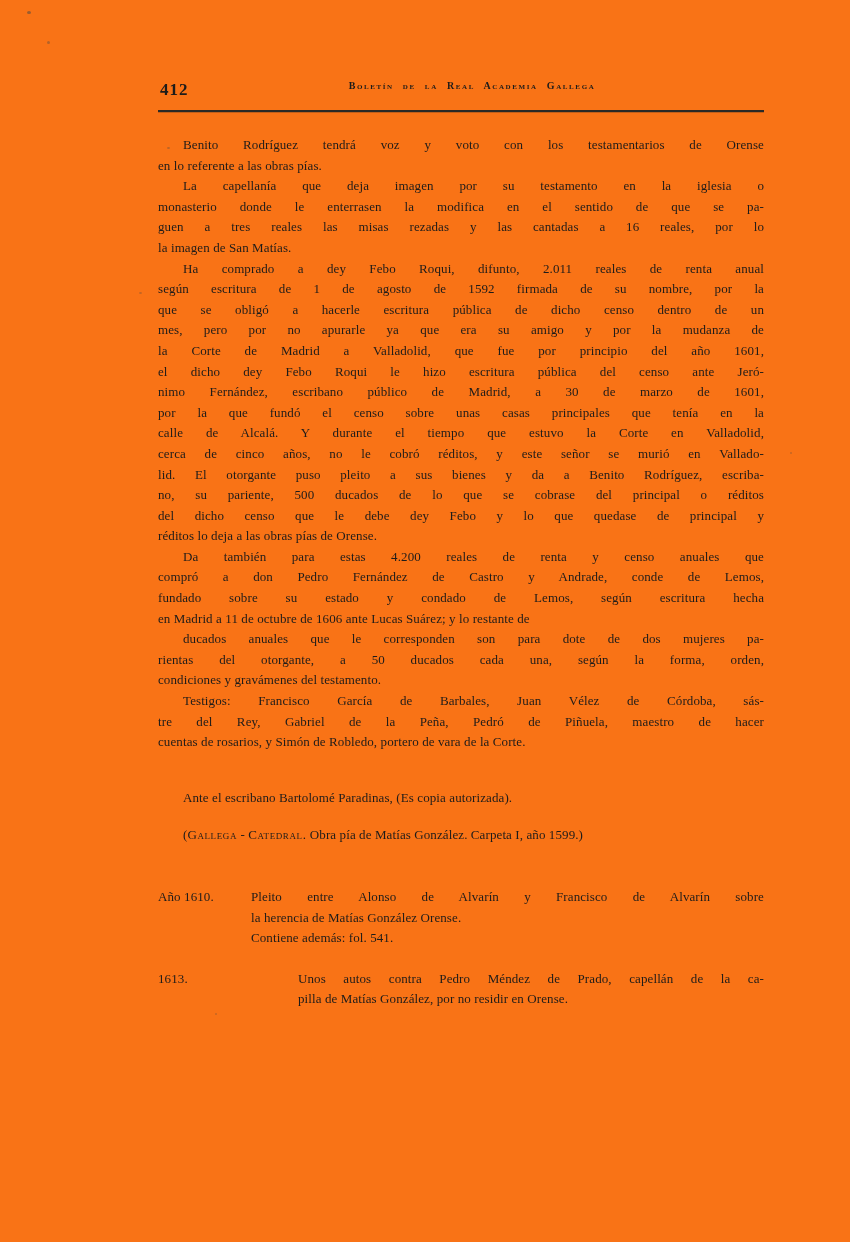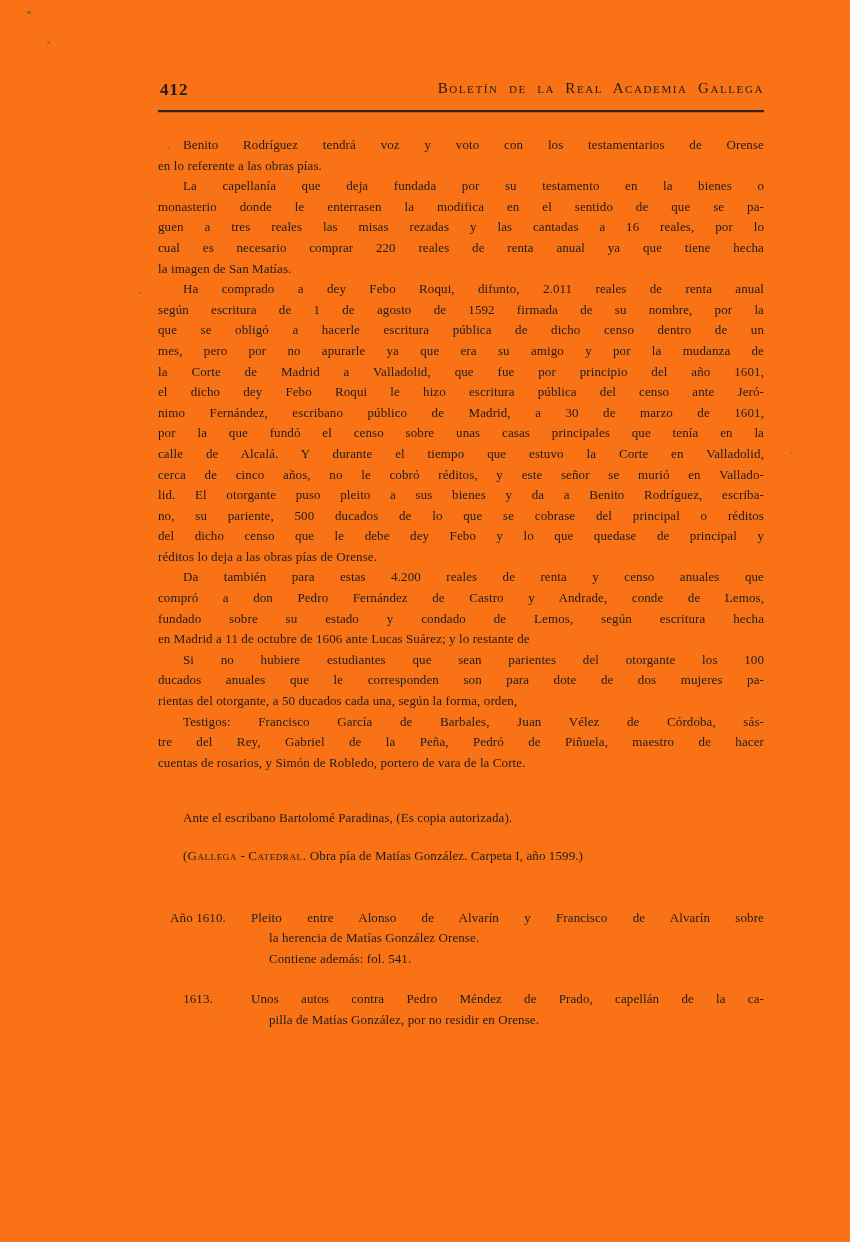--- a/index.html
+++ b/index.html
@@ -16,60 +16,60 @@
     position:absolute;
     left:158px; top:78px;
     width:606px;
   }
   .running-header { position:relative; height:28px; }
   .page-number {
     position:absolute; left:2px; top:2px;
     font-weight:bold; font-size:17px; letter-spacing:1px;
   }
   .journal-title {
-    text-align:right;
+    text-align:center;
     padding-left:22px;
     padding-top:2px;
     font-variant:small-caps;
-    font-weight:normal;
-    font-size:15px;
+    font-weight:bold;
+    font-size:10px;
     letter-spacing:1.6px;
     word-spacing:5px;
   }
   .header-rule {
     border:0;
     border-top:2px solid #2b2926;
     margin:4px 0 0 0;
     box-shadow:0 1px 0 rgba(40,38,35,.25);
   }
   .body-block {
     margin-top:23px;
     font-size:13px;
     line-height:20.6px;
     letter-spacing:0.1px;
   }
   .tline { text-align:justify; text-align-last:justify; }
   .para > .tline:first-child { text-indent:25px; }
   .para > .tline:last-child { text-align-last:left; }
-  .entry-para > .tline:last-child { text-align-last:left;margin-left:18px; }
+  .entry-para > .tline:last-child { text-align-last:left; }
   .closing {
     margin-top:35px;
     text-indent:25px;
   }
   .citation {
     margin-top:17px;
     text-indent:25px;
   }
   .sc { font-variant:small-caps; letter-spacing:0.6px; }
   .entries { margin-top:41px; }
   .entry { display:flex; }
-  .entry + .entry { margin-top:20px; }
+  .entry + .entry { margin-top:20px;gap:47px; }
   .entry-label {
     flex:none; width:80px;
-    text-align:center;
+    text-align:left;
     white-space:nowrap;
   }
   .entry-body { flex:1; margin-left:13px; }
   .speck { position:absolute; background:#4a4a46; border-radius:50%; }
 </style>
 </head>
 <body>
 
 <div class="page">
 
@@ -89,24 +89,23 @@
 
     <hr class="header-rule">
 
     <div class="body-block">
 
       <div class="para">
           <div class="tline">Benito Rodríguez tendrá voz y voto con los testamentarios de Orense</div>
           <div class="tline">en lo referente a las obras pías.</div>
         </div>
       <div class="para">
-          <div class="tline">La capellanía que deja fundada por su testamento en la bienes o</div>
+          <div class="tline">La capellanía que deja imagen por su testamento en la iglesia o</div>
           <div class="tline">monasterio donde le enterrasen la modifica en el sentido de que se pa-</div>
           <div class="tline">guen a tres reales las misas rezadas y las cantadas a 16 reales, por lo</div>
-          <div class="tline">cual es necesario comprar 220 reales de renta anual ya que tiene hecha</div>
           <div class="tline">la imagen de San Matías.</div>
         </div>
       <div class="para">
           <div class="tline">Ha comprado a dey Febo Roqui, difunto, 2.011 reales de renta anual</div>
           <div class="tline">según escritura de 1 de agosto de 1592 firmada de su nombre, por la</div>
           <div class="tline">que se obligó a hacerle escritura pública de dicho censo dentro de un</div>
           <div class="tline">mes, pero por no apurarle ya que era su amigo y por la mudanza de</div>
           <div class="tline">la Corte de Madrid a Valladolid, que fue por principio del año 1601,</div>
           <div class="tline">el dicho dey Febo Roqui le hizo escritura pública del censo ante Jeró-</div>
           <div class="tline">nimo Fernández, escribano público de Madrid, a 30 de marzo de 1601,</div>
@@ -118,23 +117,23 @@
           <div class="tline">del dicho censo que le debe dey Febo y lo que quedase de principal y</div>
           <div class="tline">réditos lo deja a las obras pías de Orense.</div>
         </div>
       <div class="para">
           <div class="tline">Da también para estas 4.200 reales de renta y censo anuales que</div>
           <div class="tline">compró a don Pedro Fernández de Castro y Andrade, conde de Lemos,</div>
           <div class="tline">fundado sobre su estado y condado de Lemos, según escritura hecha</div>
           <div class="tline">en Madrid a 11 de octubre de 1606 ante Lucas Suárez; y lo restante de</div>
         </div>
       <div class="para">
-          <div class="tline">Si no hubiere estudiantes que sean parientes del otorgante los 100</div>
           <div class="tline">ducados anuales que le corresponden son para dote de dos mujeres pa-</div>
           <div class="tline">rientas del otorgante, a 50 ducados cada una, según la forma, orden,</div>
+          <div class="tline">condiciones y gravámenes del testamento.</div>
         </div>
       <div class="para">
           <div class="tline">Testigos: Francisco García de Barbales, Juan Vélez de Córdoba, sás-</div>
           <div class="tline">tre del Rey, Gabriel de la Peña, Pedró de Piñuela, maestro de hacer</div>
           <div class="tline">cuentas de rosarios, y Simón de Robledo, portero de vara de la Corte.</div>
         </div>
 
       <div class="closing">Ante el escribano Bartolomé Paradinas, (Es copia autorizada).</div>
 
       <div class="citation"><span>(</span><span class="sc">Gallega</span><span> - </span><span class="sc">Catedral.</span><span> Obra pía de Matías González. Carpeta I, año 1599.)</span></div>

